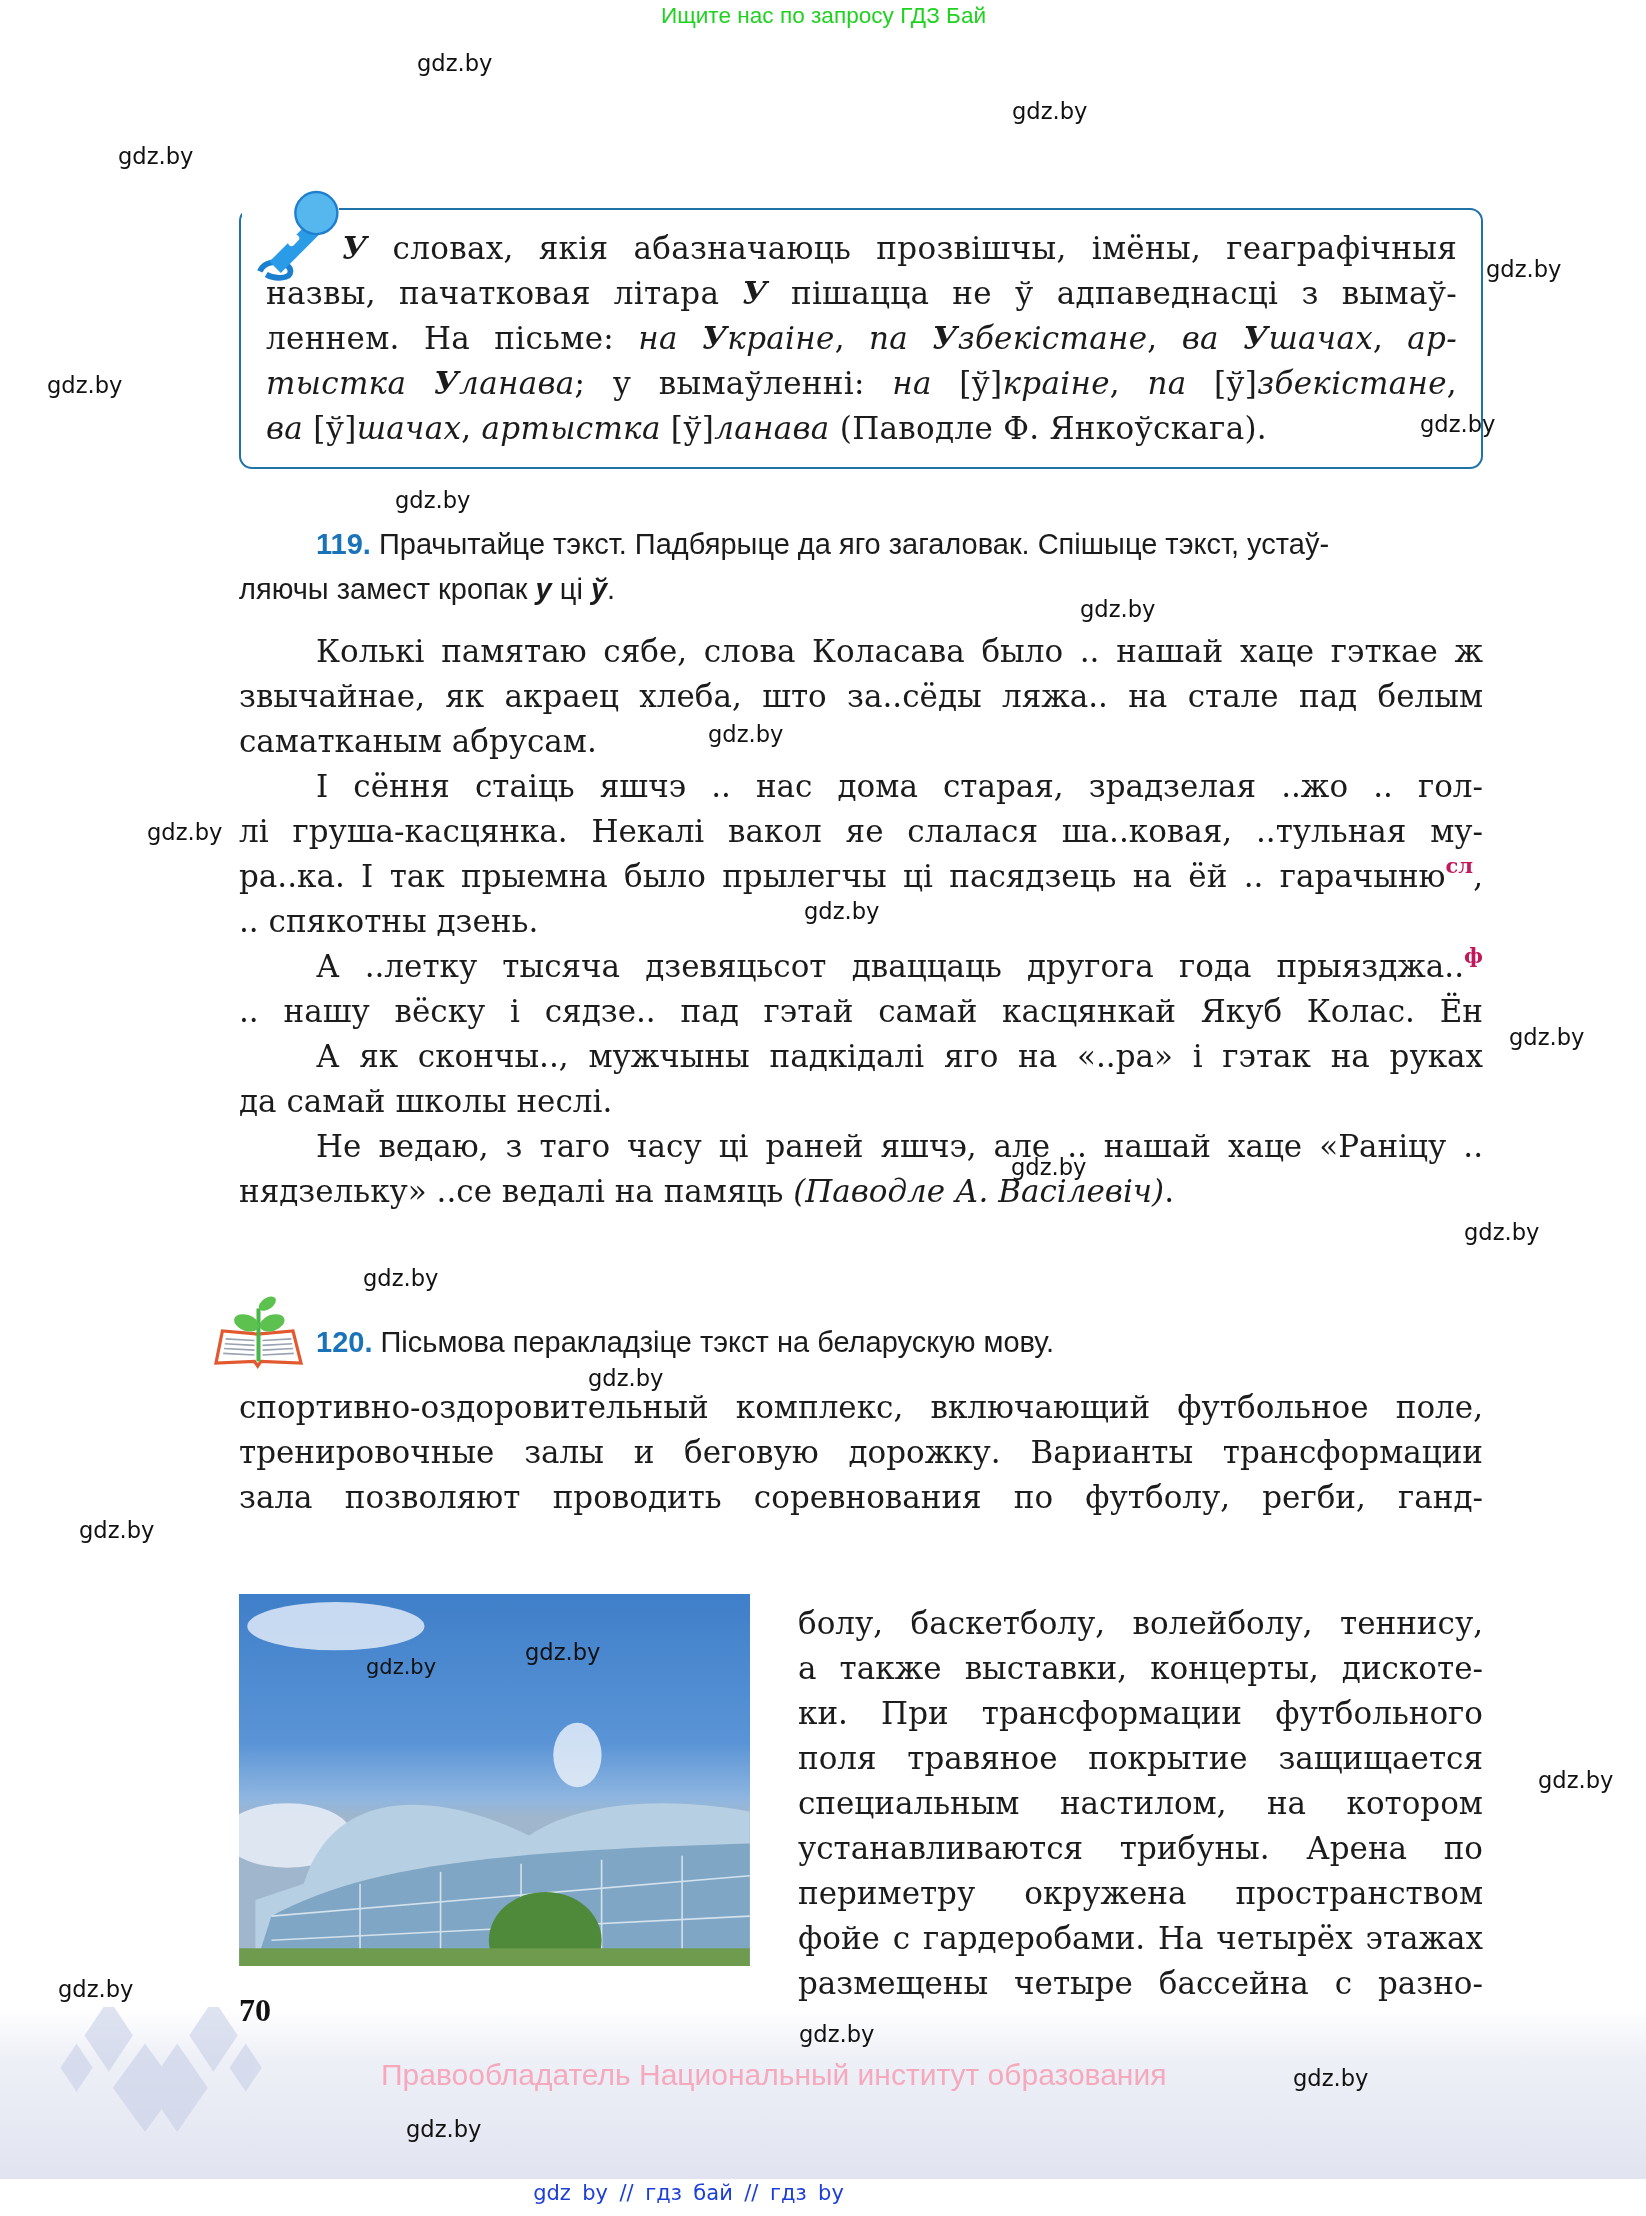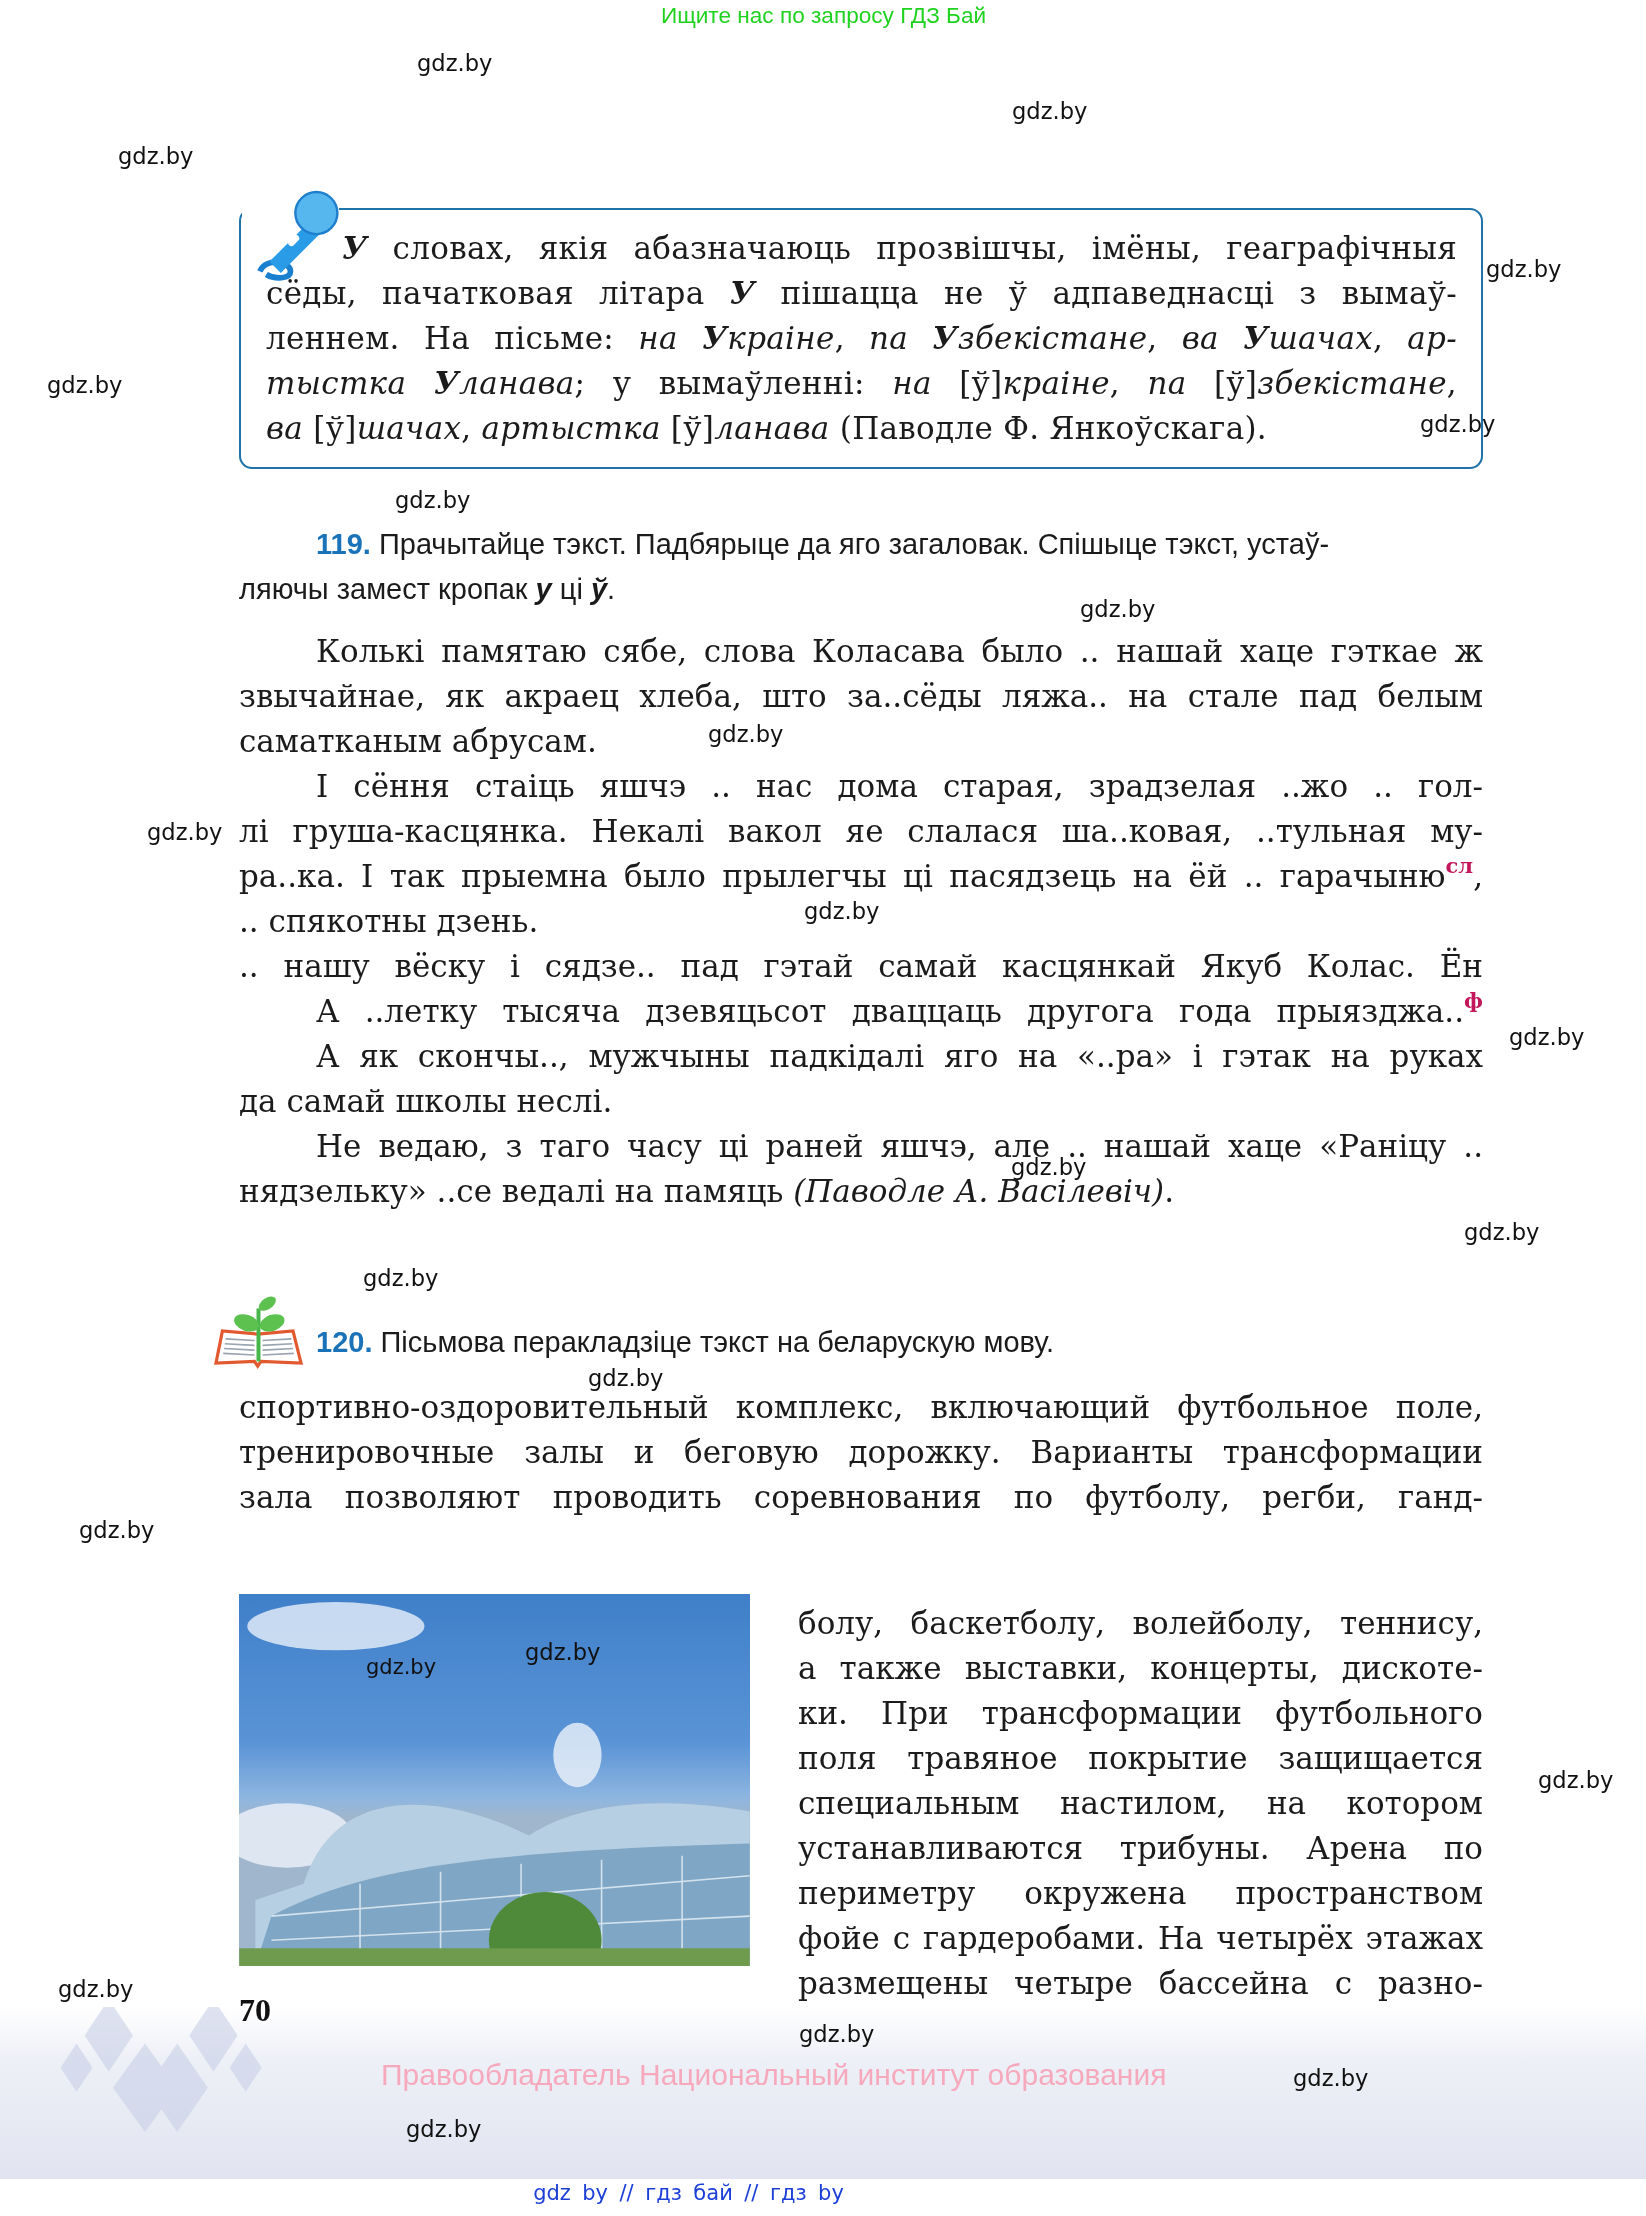--- a/index.html
+++ b/index.html
@@ -91,21 +91,21 @@
   <svg width="97" height="97" viewBox="0 0 120 120">
     <path d="M22 108 C 30 90, 60 96, 60 108 C 60 118, 40 118, 30 112" fill="none" stroke="#1b7fd0" stroke-width="7"></path>
     <path d="M34 96 L 90 40 L 104 54 L 48 110 Z" fill="#2a9be6"></path>
     <circle cx="92" cy="36" r="26" fill="#56b7ef"></circle>
     <circle cx="92" cy="36" r="26" fill="none" stroke="#1f7fcf" stroke-width="3"></circle>
     <rect x="56" y="66" width="16" height="8" rx="4" fill="#fff" transform="rotate(-45 64 70)"></rect>
   </svg>
 </div>
 <div class="rule-text" id="rule-text">
     <span class="line first"><span style="font-style: italic; font-weight: bold;">У</span><span> словах, якія абазначаюць прозвішчы, імёны, геаграфічныя</span></span>
-    <span class="line"><span>сёды, пачатковая літара </span><span style="font-style: italic; font-weight: bold;">У</span><span> пішацца не ў адпаведнасці з вымаў-</span></span>
+    <span class="line"><span>назвы, пачатковая літара </span><span style="font-style: italic; font-weight: bold;">У</span><span> пішацца не ў адпаведнасці з вымаў-</span></span>
     <span class="line"><span>леннем. На пісьме: </span><span style="font-style: italic;">на </span><span style="font-style: italic; font-weight: bold;">У</span><span style="font-style: italic;">краіне</span><span>, </span><span style="font-style: italic;">па </span><span style="font-style: italic; font-weight: bold;">У</span><span style="font-style: italic;">збекістане</span><span>, </span><span style="font-style: italic;">ва </span><span style="font-style: italic; font-weight: bold;">У</span><span style="font-style: italic;">шачах</span><span>, </span><span style="font-style: italic;">ар-</span></span>
     <span class="line"><span style="font-style: italic;">тыстка </span><span style="font-style: italic; font-weight: bold;">У</span><span style="font-style: italic;">ланава</span><span>; у вымаўленні: </span><span style="font-style: italic;">на </span><span>[ў]</span><span style="font-style: italic;">краіне</span><span>, </span><span style="font-style: italic;">па </span><span>[ў]</span><span style="font-style: italic;">збекістане</span><span>,</span></span>
     <span class="line last"><span style="font-style: italic;">ва </span><span>[ў]</span><span style="font-style: italic;">шачах</span><span>, </span><span style="font-style: italic;">артыстка </span><span>[ў]</span><span style="font-style: italic;">ланава</span><span> (Паводле Ф. Янкоўскага).</span></span>
   </div>
 
 <div class="task" style="top:522px;">
   <div style="padding-left:77px;white-space:nowrap;">
     <span class="num">119.</span>
     <span>Прачытайце тэкст. Падбярыце да яго загаловак. Спішыце тэкст, устаў-</span>
   </div>
@@ -115,22 +115,22 @@
 </div>
 
 <div class="para" style="top:629px;" id="text119">
     <span class="line ind"><span>Колькі памятаю сябе, слова Коласава было .. нашай хаце гэткае ж</span></span>
     <span class="line"><span>звычайнае, як акраец хлеба, што за..сёды ляжа.. на стале пад белым</span></span>
     <span class="line last"><span>саматканым абрусам.</span></span>
     <span class="line ind"><span>І сёння стаіць яшчэ .. нас дома старая, зрадзелая ..жо .. гол-</span></span>
     <span class="line"><span>лі груша-касцянка. Некалі вакол яе слалася ша..ковая, ..тульная му-</span></span>
     <span class="line"><span>ра..ка. І так прыемна было прылегчы ці пасядзець на ёй .. гарачыню</span><sup class="mark">сл</sup><span>,</span></span>
     <span class="line last"><span>.. спякотны дзень.</span></span>
+    <span class="line ind"><span>А ..летку тысяча дзевяцьсот дваццаць другога года прыязджа..</span><sup class="mark">ф</sup></span>
     <span class="line"><span>.. нашу вёску і сядзе.. пад гэтай самай касцянкай Якуб Колас. Ён</span></span>
-    <span class="line ind"><span>А ..летку тысяча дзевяцьсот дваццаць другога года прыязджа..</span><sup class="mark">ф</sup></span>
     <span class="line ind"><span>А як скончы.., мужчыны падкідалі яго на «..ра» і гэтак на руках</span></span>
     <span class="line last"><span>да самай школы неслі.</span></span>
     <span class="line ind"><span>Не ведаю, з таго часу ці раней яшчэ, але .. нашай хаце «Раніцу ..</span></span>
     <span class="line last"><span>нядзельку» ..се ведалі на памяць </span><span class="it">(Паводле А. Васілевіч)</span><span>.</span></span>
   </div>
 
 <div class="book-icon">
   <svg width="95" height="77" viewBox="0 0 118 96">
     <path d="M6 86 L 14 46 L 58 50 L 102 46 L 112 86 L 62 84 L 58 90 L 54 84 Z" fill="#ffffff" stroke="#e2592f" stroke-width="4"></path>
     <g stroke="#9aa3b0" stroke-width="2">

